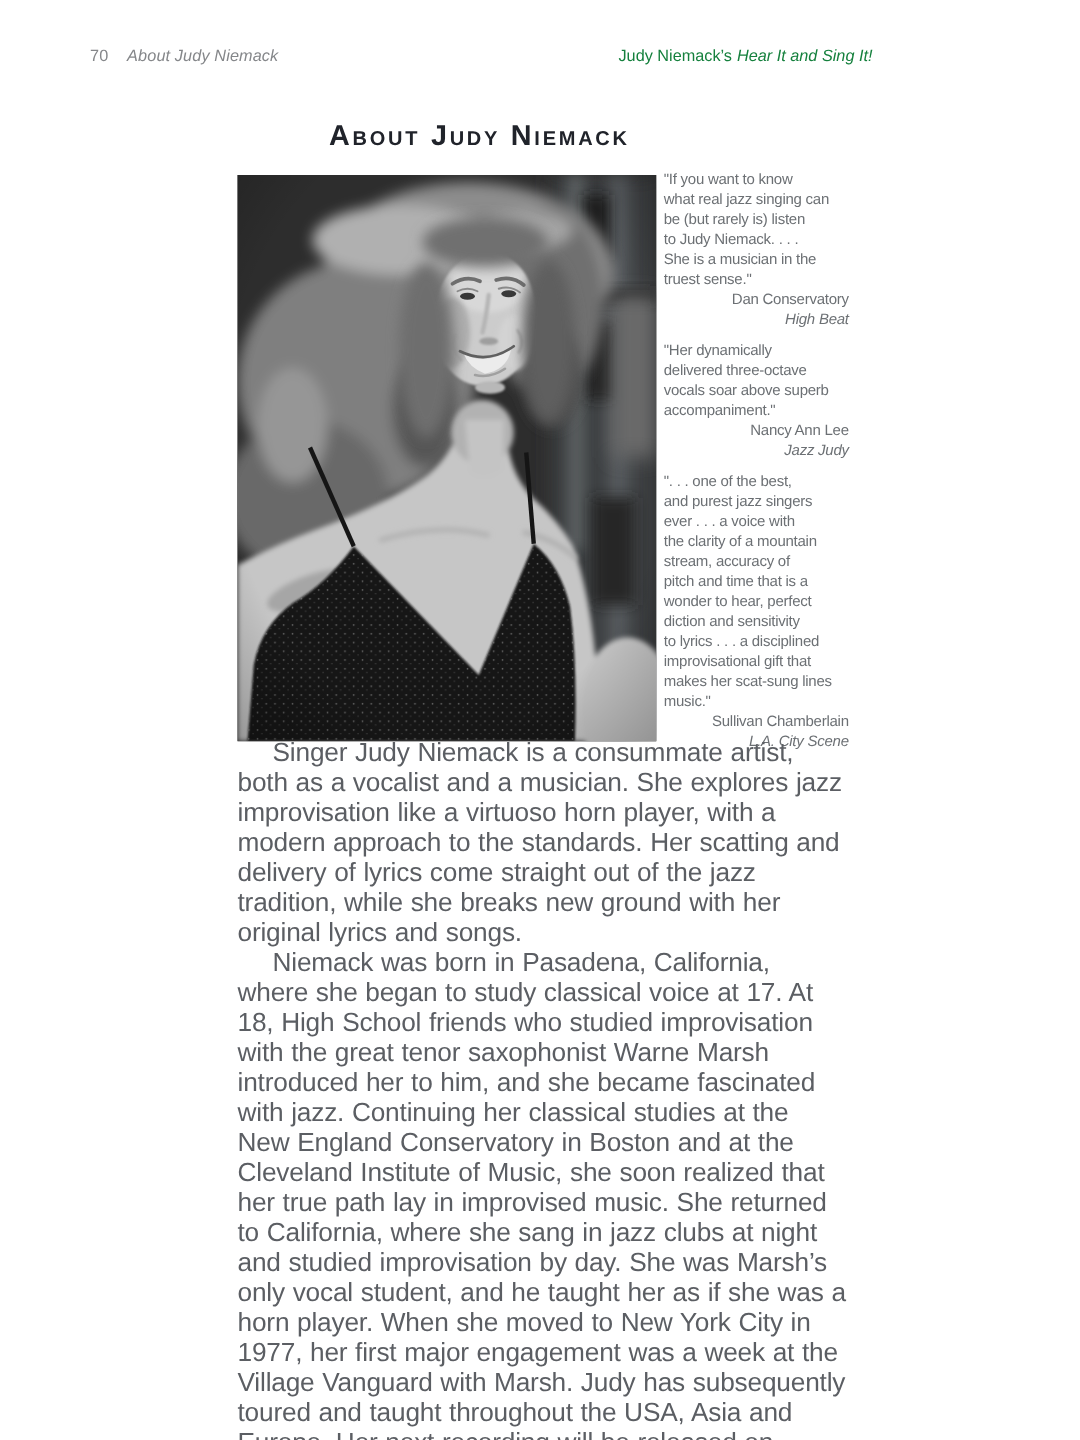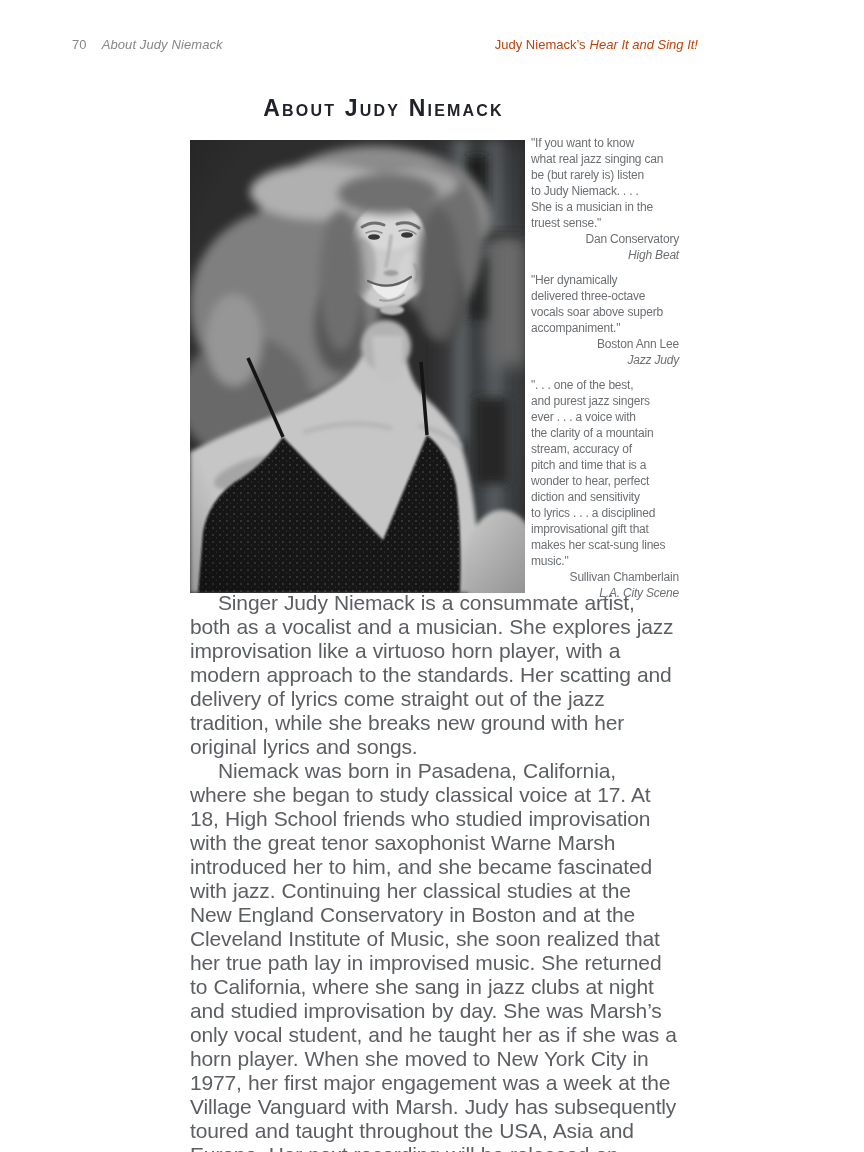--- a/index.html
+++ b/index.html
@@ -12,21 +12,21 @@
     font-family: "Liberation Sans", sans-serif;
   }
   
   .rh-left {
     position: absolute; left: 72px; top: 37px;
     font-size: 13px; color: #85878a; letter-spacing: 0.1px;
   }
   .rh-left .sec { font-style: italic; margin-left: 15px; }
   .rh-right {
     position: absolute; right: 69px; top: 37px;
-    font-size: 13px; color: #c2410c; text-align: right;
+    font-size: 13px; color: #15803d; text-align: right;
   }
   .rh-right .ital { font-style: italic; margin-left: 4px; }
 
   
   .chapter-title {
     position: absolute; left: 0; right: 0; top: 95px; margin: 0;
     text-align: center;
     font-size: 23px; font-weight: 700;
     font-variant: small-caps;
     letter-spacing: 2.2px;
@@ -181,21 +181,21 @@
 She is a musician in the
 truest sense."</p>
       <div class="attr">Dan Conservatory</div>
       <div class="src">High Beat</div>
     </blockquote>
     <blockquote class="quote">
       <p class="qt">"Her dynamically
 delivered three-octave
 vocals soar above superb
 accompaniment."</p>
-      <div class="attr">Boston Ann Lee</div>
+      <div class="attr">Nancy Ann Lee</div>
       <div class="src">Jazz Judy</div>
     </blockquote>
     <blockquote class="quote">
       <p class="qt">". . . one of the best,
 and purest jazz singers
 ever . . . a voice with
 the clarity of a mountain
 stream, accuracy of
 pitch and time that is a
 wonder to hear, perfect

